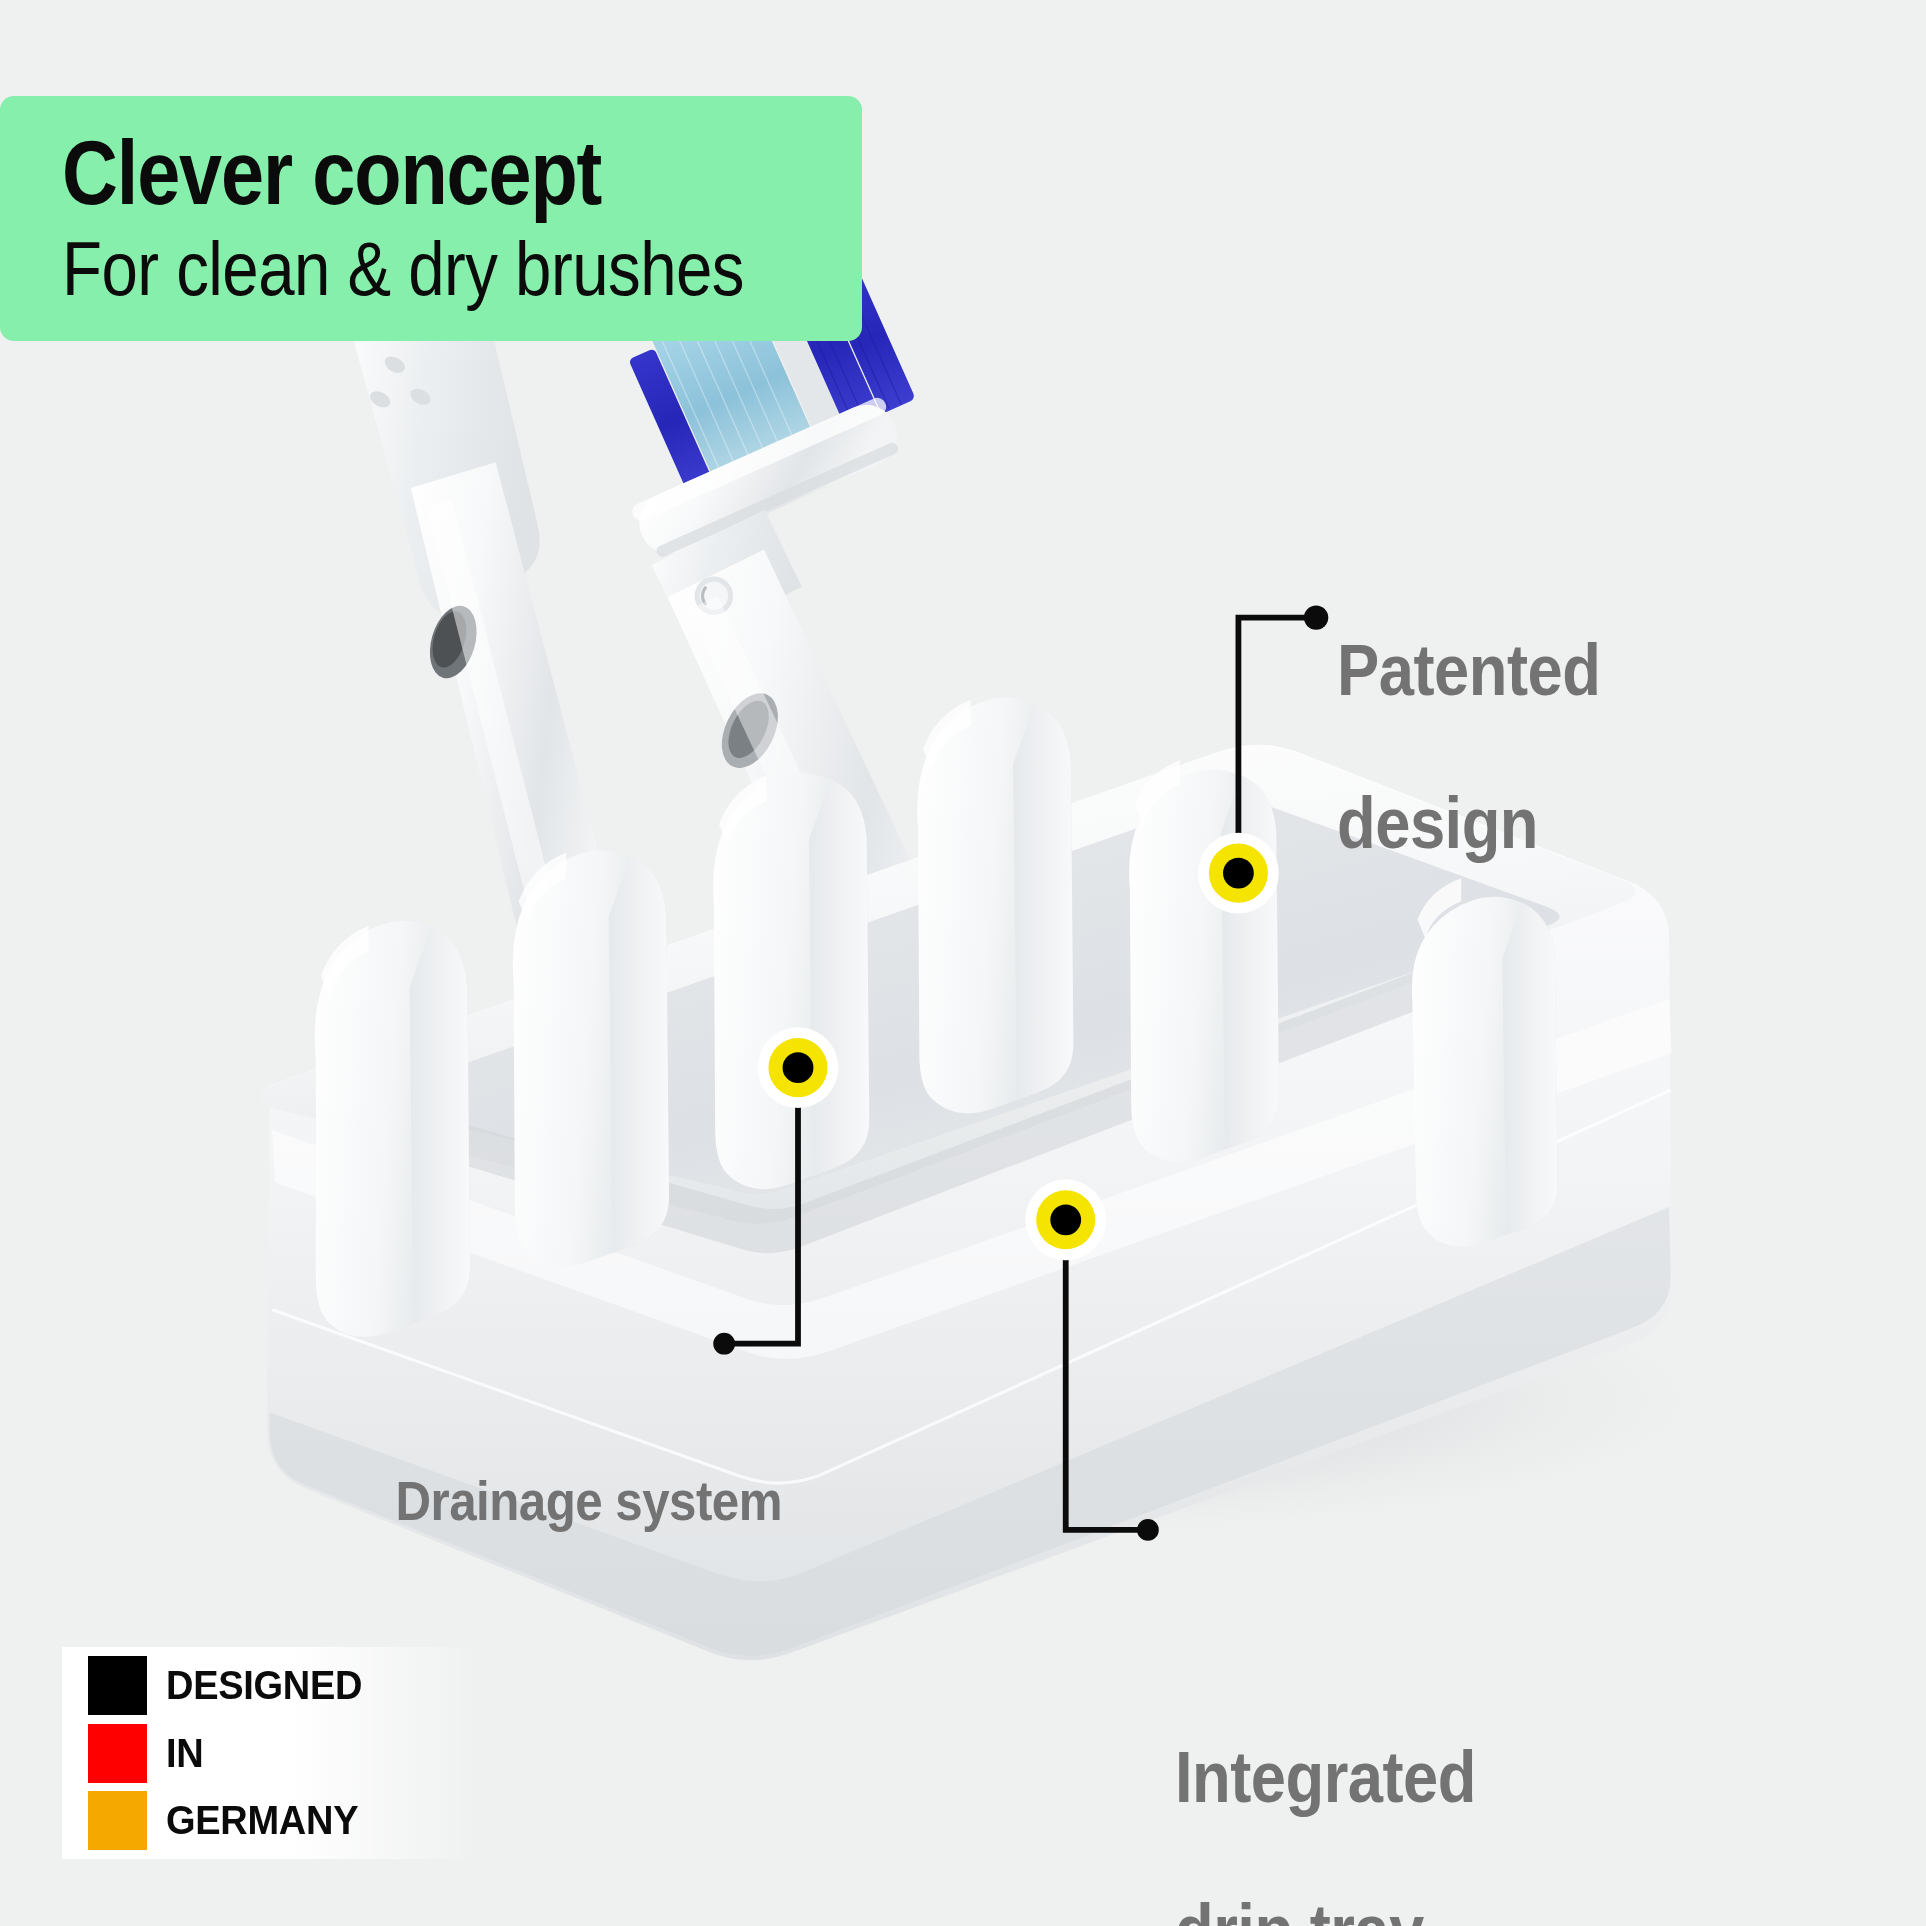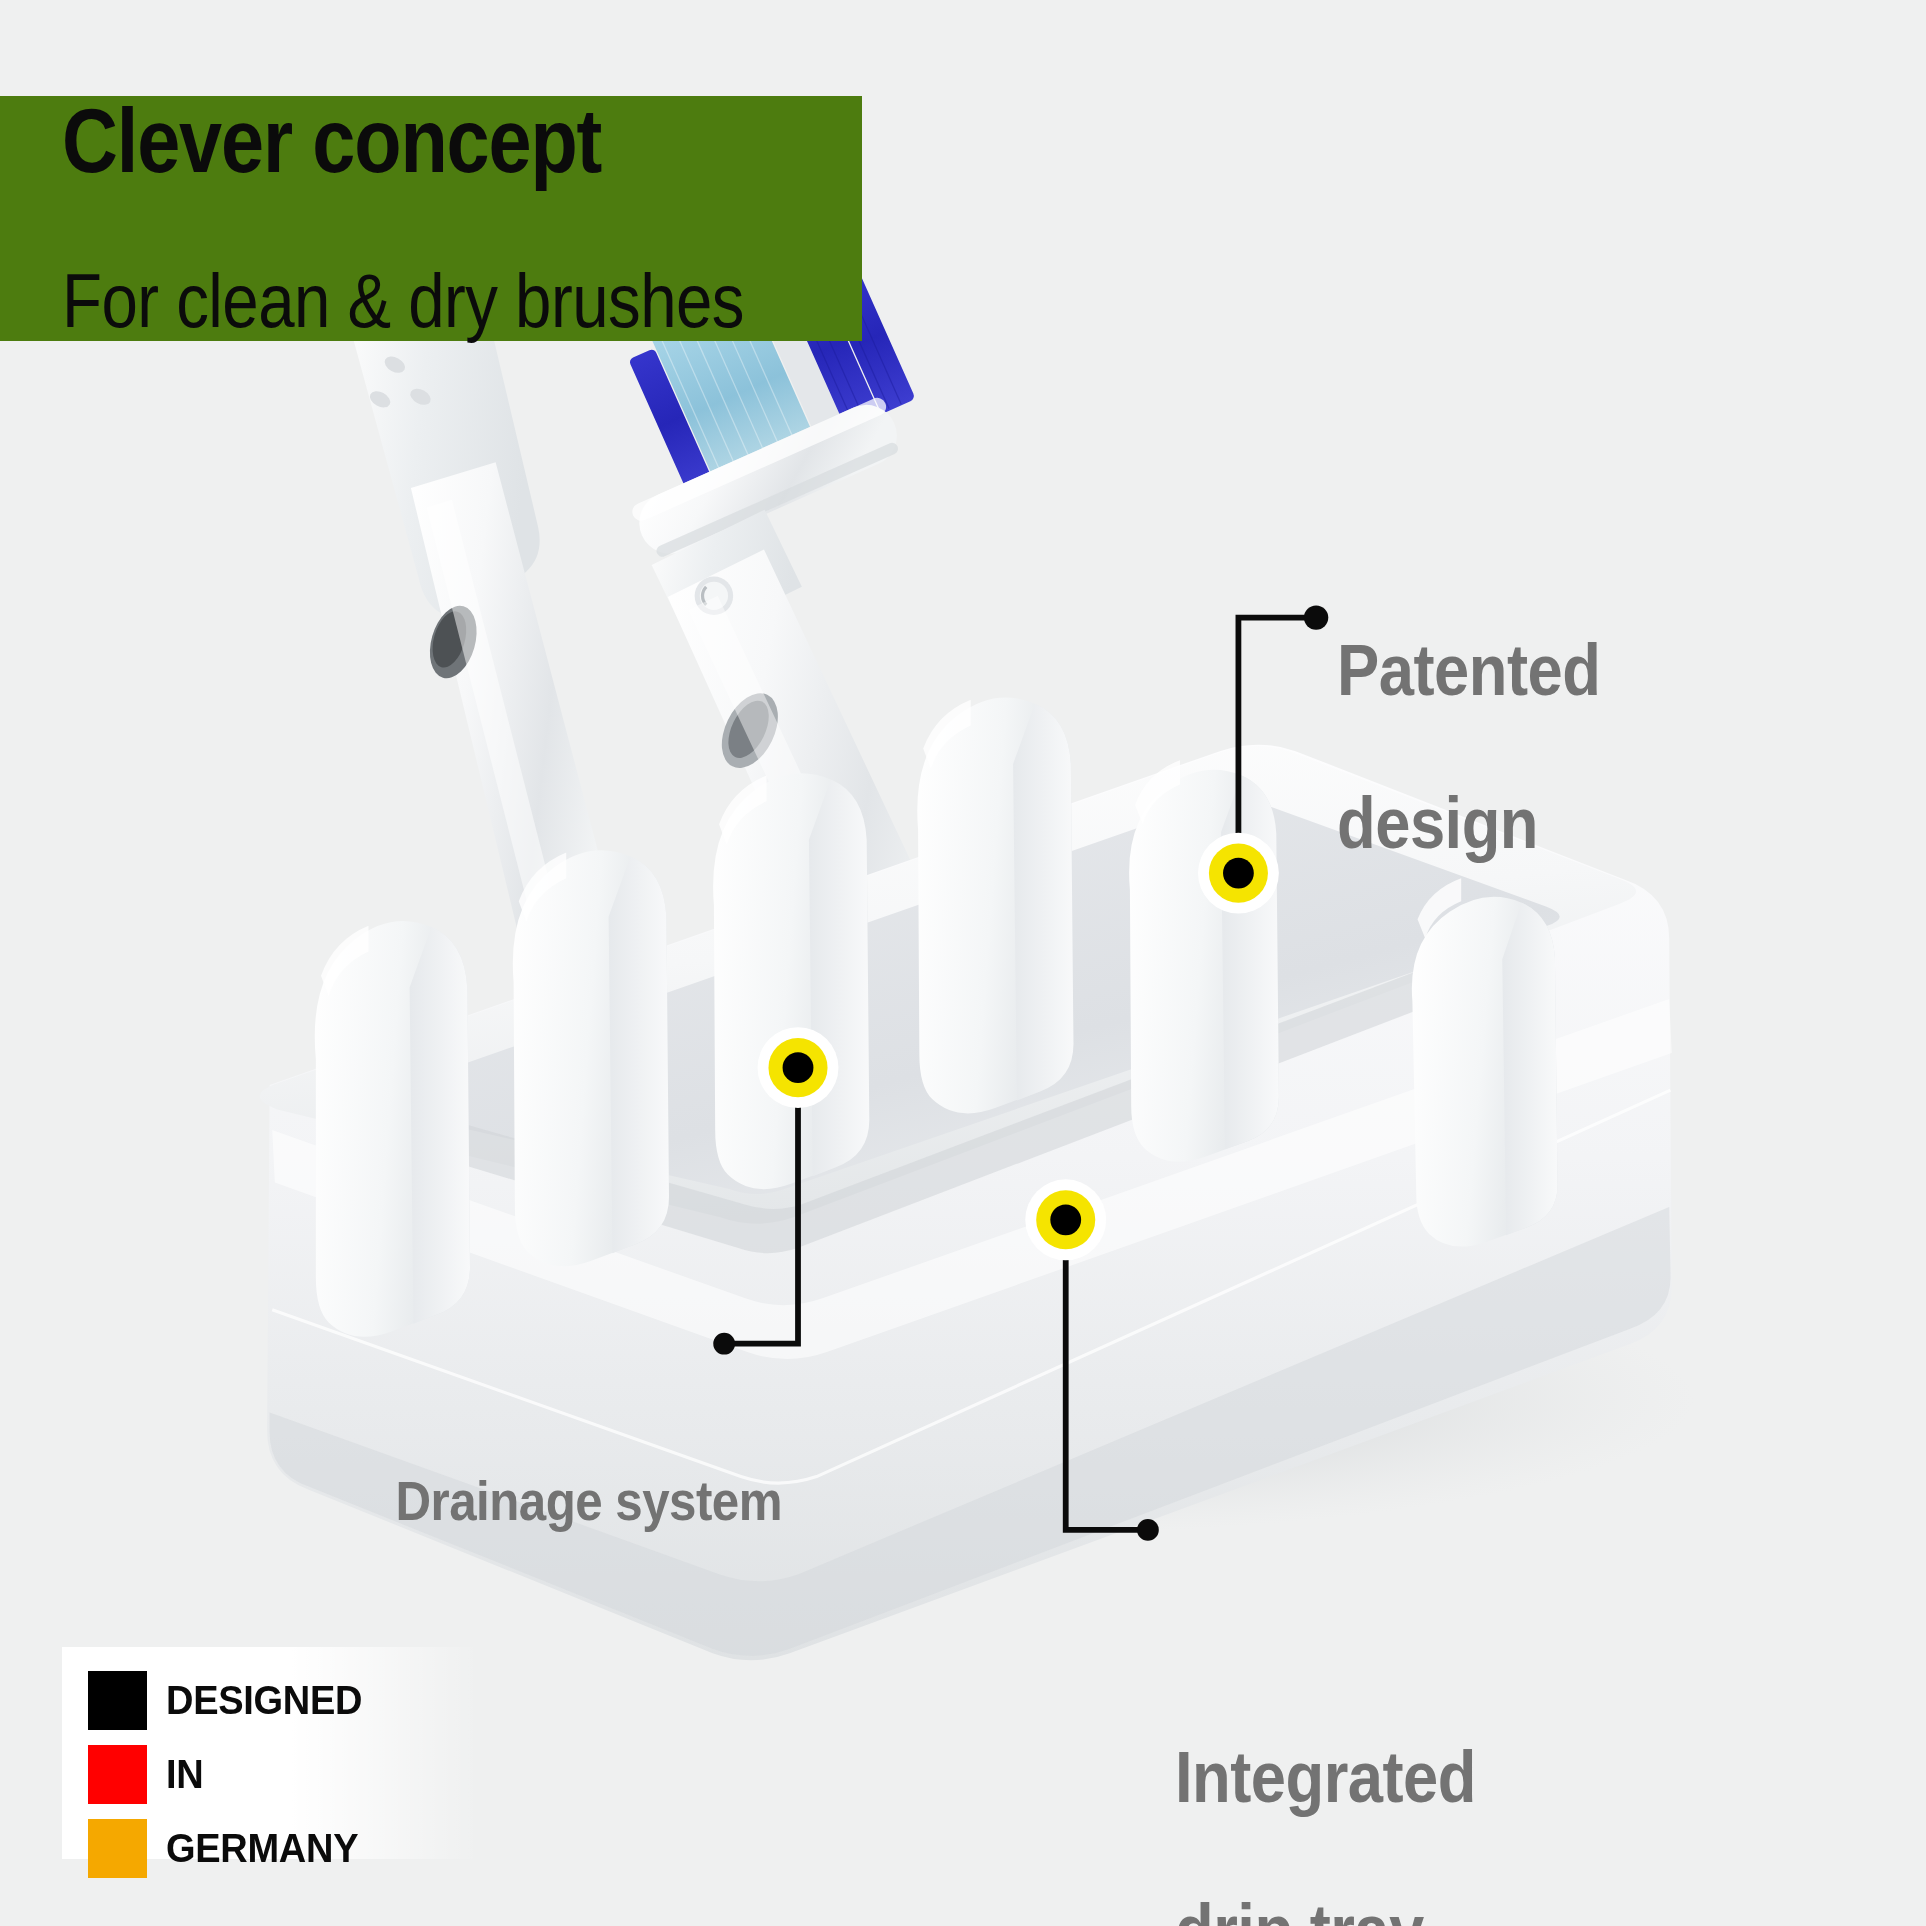--- a/index.html
+++ b/index.html
@@ -10,23 +10,24 @@
     position:relative;
   }
   #stage { position:absolute; inset:0; width:1926px; height:1926px; }
 
   
   #product-svg { position:absolute; left:0; top:0; width:1926px; height:1926px; }
 
   
   .title-card{
     position:absolute; left:0; top:96px; width:862px; height:245px;
-    background:#4d7c0f;
-    display:flex; flex-direction:column; justify-content:space-between;
+    background:#86efac;
+    display:flex; flex-direction:column; justify-content:center;
     padding-left:62px;
+    border-radius:14px;
   }
   .title-main{
     font-size:90px; font-weight:700; line-height:1.0;
     letter-spacing:-1.3px; color:#0b0b0b;
     font-stretch:condensed; transform:scaleX(.86); transform-origin:left center;
     white-space:nowrap;
   }
   .title-sub{
     font-size:76px; font-weight:400; line-height:1.05;
     letter-spacing:-0.6px; color:#0b0b0b; margin-top:11.6px;
@@ -47,21 +48,21 @@
   
   #leaders{ position:absolute; left:0; top:0; width:1926px; height:1926px; }
 
   
   .badge{
     position:absolute; left:62px; top:1647px; width:417px; height:212px;
     background:linear-gradient(to right,#ffffff 0%,#ffffff 55%,rgba(255,255,255,0) 100%);
     padding:9px 0 9px 26px;
     display:flex; flex-direction:column; justify-content:space-between;
   }
-  .badge-row{ display:flex; align-items:center; height:59px;margin-top:15px; }
+  .badge-row{ display:flex; align-items:center; height:59px; }
   .badge-chip{ width:59px; height:59px; flex:0 0 59px; }
   .badge-text{
     margin-left:19px; font-size:40px; font-weight:700; color:#0b0b0b;
     letter-spacing:-0.3px; transform:scaleX(.95); transform-origin:left center;
   }
 </style>
 </head>
 <body>
 
 <div id="stage">

